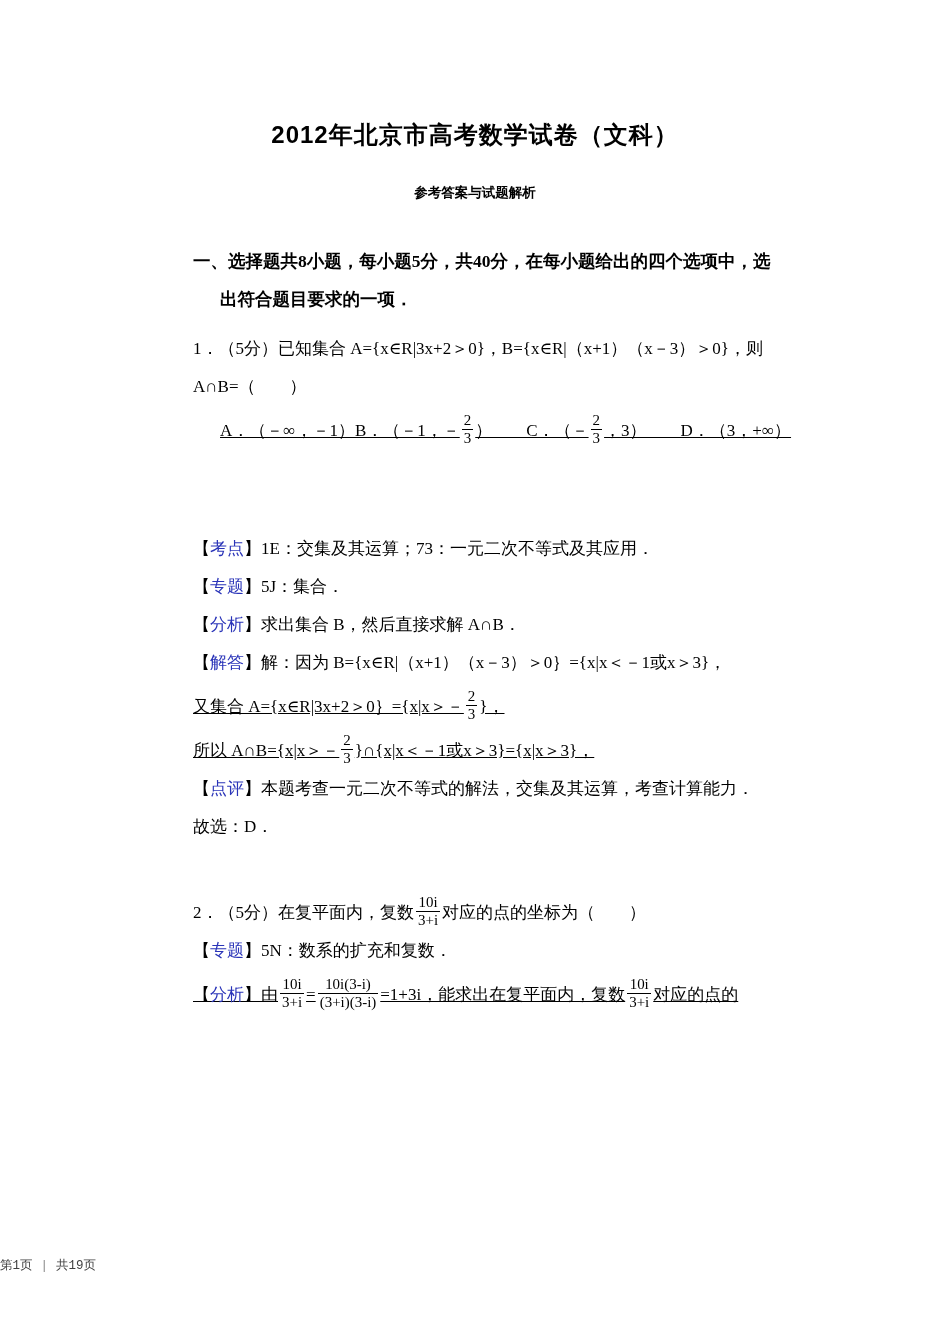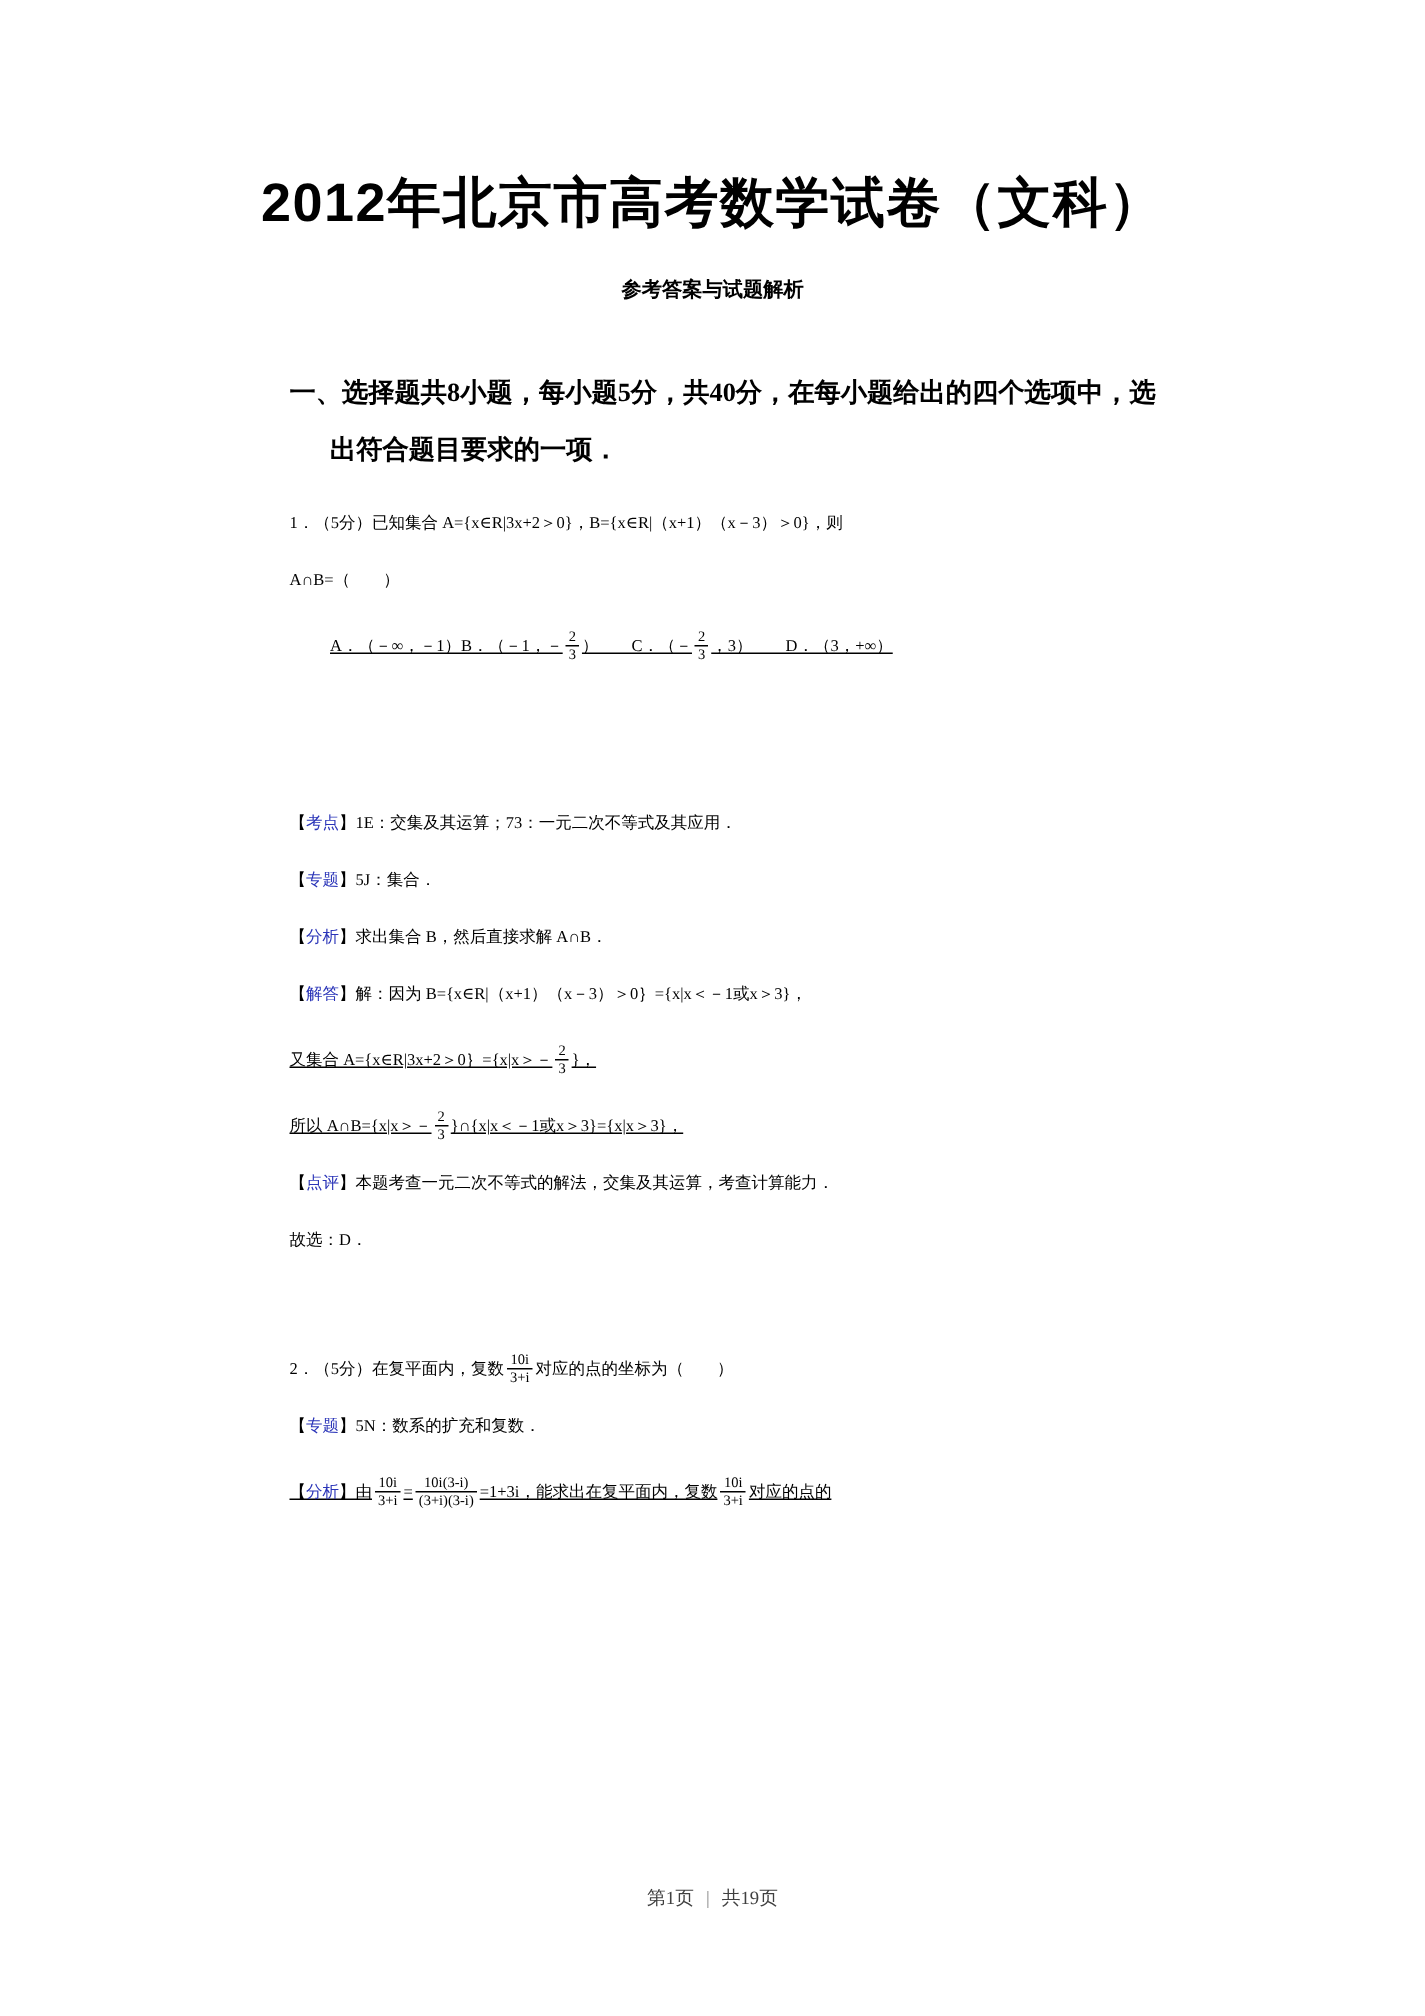--- a/index.html
+++ b/index.html
@@ -12,21 +12,21 @@
     background: #ffffff;
     overflow: hidden;
     color: #000;
     font-family: "Liberation Serif", "DejaVu Serif", serif;
   }
   .title {
     margin: 0;
     padding-top: 118px;
     text-align: center;
     font-family: "Liberation Sans", "DejaVu Sans", sans-serif;
-    font-size: 36px;
+    font-size: 24px;
     font-weight: bold;
     line-height: 34px;
     letter-spacing: 1px;
   }
   .subtitle {
     margin-top: 32px;
     text-align: center;
     font-family: "Liberation Sans", "DejaVu Sans", sans-serif;
     font-size: 13.5px;
     font-weight: bold;
@@ -34,21 +34,21 @@
   .content { padding: 0 80px 0 145px; margin-left: 48px; }
   .sec-heading {
     margin-top: 40px;
     font-weight: bold;
     font-size: 17.5px;
     line-height: 38px;
     white-space: nowrap;
   }
   .sec-heading .l2 { padding-left: 27px; }
   .line {
-    font-size: 11px;
+    font-size: 17px;
     line-height: 38px;
     white-space: nowrap;
   }
   .indent { padding-left: 27px; }
   .mt-sm  { margin-top: 6px; text-decoration: underline; }
   .mt-q1  { margin-top: 12px; }
   .mt-kao { margin-top: 80px; }
   .mt-q2  { margin-top: 48px; }
   .mt-k2  { margin-top: 72px; }
   .tag { color: var(--tag-color, #2a34b8); }
@@ -59,22 +59,21 @@
     line-height: 1.15;
     font-size: 0.88em;
     padding: 0 1px;
     margin: 0 1px;
   }
   .frac .num { display: block; border-bottom: 1.4px solid #000; padding: 0 2px; }
   .frac .den { display: block; padding: 0 2px; }
   .footer {
     position: absolute;
     left: 0; right: 0; bottom: 70px;
-    text-align: center;
-    font-family: Liberation Serif, serif;
+    font-family: Liberation Mono, monospace;
     font-size: 12.5px;
     color: #404040;
     margin-top: 48px;
   }
   .footer .sep { color: #8a8a8a; margin: 0 8px; }
 </style>
 </head>
 <body>
 
 <div class="page">

